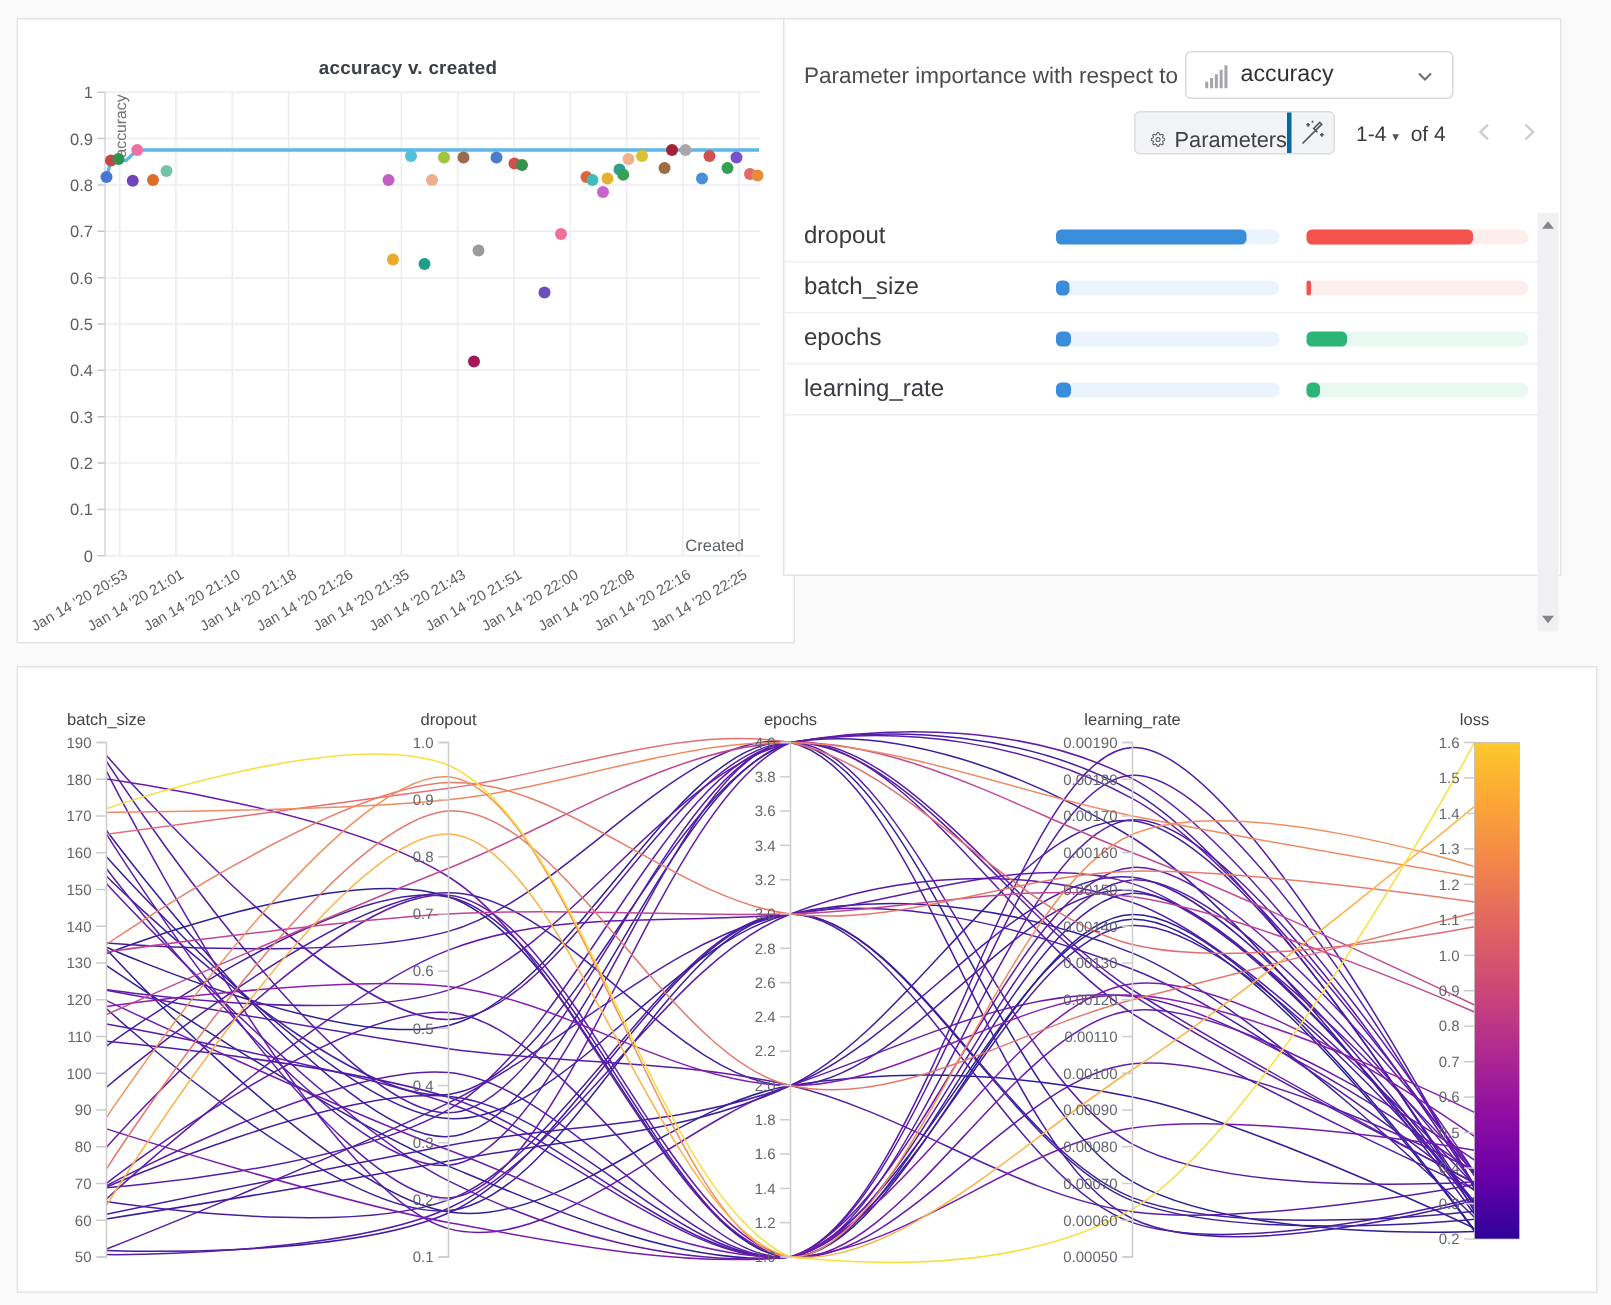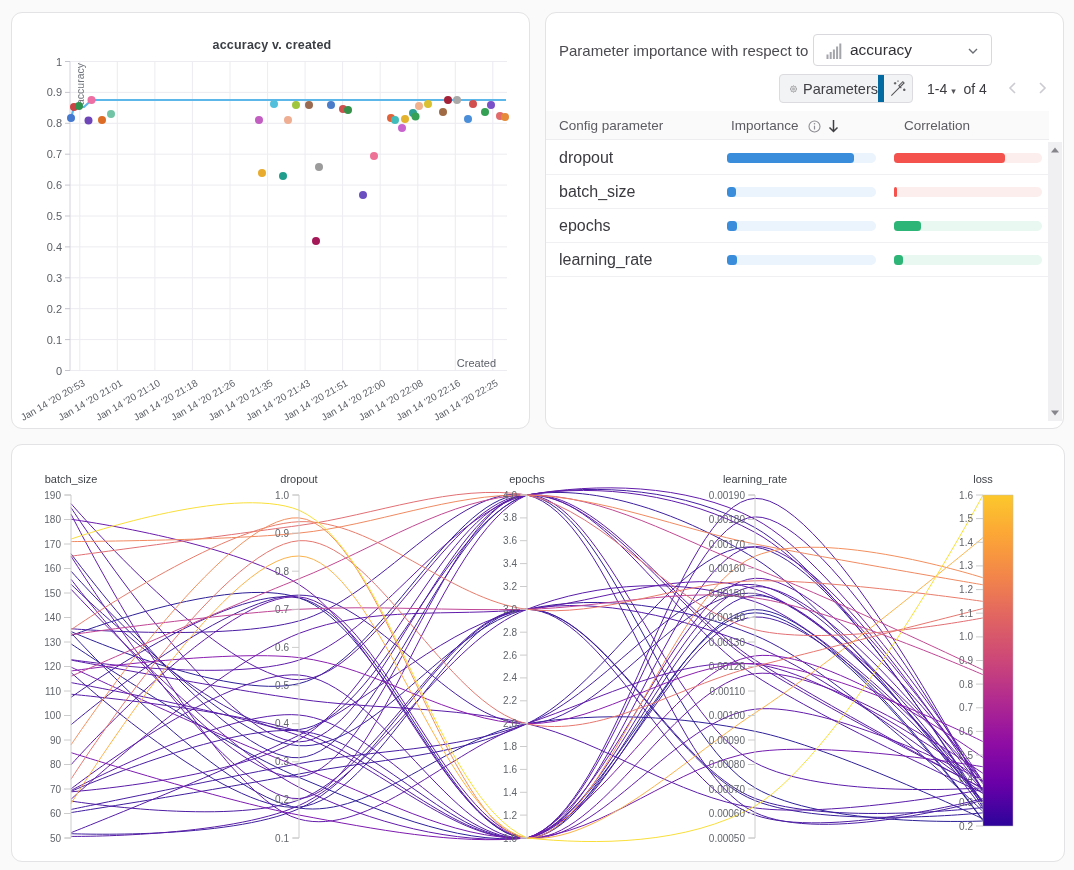--- a/index.html
+++ b/index.html
@@ -1,30 +1,30 @@
 <!DOCTYPE html>
 <html><head><meta charset="utf-8"><style>
 *{margin:0;padding:0;box-sizing:border-box}
 html,body{width:1074px;height:870px;background:#fafafa;font-family:"Liberation Sans",sans-serif;position:relative;overflow:hidden}
-.panel{position:absolute;background:#fff;border:1px solid #e3e3e5;border-radius:11px}
+.panel{position:absolute;background:#fff;border:1px solid #e3e3e5;border-radius:0}
 #p1{left:11px;top:12px;width:519px;height:417px}
-#p2{left:545px;top:12px;width:519px;height:417px}
+#p2{left:522px;top:12px;width:519px;height:372px}
 #p3{left:11px;top:444px;width:1054px;height:418px}
 .tk{font-size:10px;fill:#61656b}
 .at{font-size:11px;fill:#3f4348}
 .sc{font-size:11px;fill:#5b5f66}
 .xt{font-size:9.8px;fill:#5b5f66}
 text{font-family:"Liberation Sans",sans-serif}
 
 .p2title{position:absolute;left:13px;top:29px;font-size:15px;color:#4b4b50}
 .dd{position:absolute;left:267px;top:21px;width:179px;height:32px;border:1px solid #d9d9dd;border-radius:4px;background:#fff}
 .dd .lbl{position:absolute;left:36px;top:6px;font-size:15.5px;color:#313136}
 .srch{position:absolute;left:8px;top:66px;width:200px;height:22px;font-size:14px;color:#96969c}
 .btng{position:absolute;left:233px;top:61px;width:134px;height:29px;border:1px solid #dcdce0;border-radius:4px;background:#f2f3f4;display:flex}
-.btn1{width:104px;height:100%;border-right:6px solid #0369a1;display:flex;align-items:center}
+.btn1{width:104px;height:100%;border-right:3px solid #0369a1;display:flex;align-items:flex-end}
 .btn1 span{font-size:14.5px;color:#404045;margin-left:6px}
 .pg{position:absolute;left:381px;top:68px;font-size:14px;color:#3a3a3f}
 .hdr{position:absolute;left:0;top:98px;width:503px;height:29px;background:#fafafa;border-bottom:1px solid #ededf0}
 .hdr div{position:absolute;top:7px;font-size:13.5px;color:#5c5c62}
 .row{position:absolute;left:0;width:503px;height:34px;border-bottom:1px solid #f0f0f2}
 .row .nm{position:absolute;left:13px;top:8px;font-size:16px;color:#3a3a3f}
 .track{position:absolute;top:12px;height:10px;border-radius:5px}
 .fill{position:absolute;left:0;top:0;height:10px;border-radius:3.5px}
 .sb{position:absolute;left:502px;top:129px;width:14px;height:279px;background:#f0f0f2}
 </style></head><body>
@@ -164,33 +164,20 @@
       </svg>
     </div>
   </div>
   <div class="pg">1-4 <span style="font-size:9px;color:#55555a">▾</span>&nbsp; of 4</div>
   <svg style="position:absolute;left:459px;top:67px" width="16" height="16" viewBox="0 0 16 16">
       <path d="M10 3L5 8l5 5" fill="none" stroke="#cbcbd1" stroke-width="1.6"></path>
     </svg>
   <svg style="position:absolute;left:488px;top:67px" width="16" height="16" viewBox="0 0 16 16">
       <path d="M6 3l5 5-5 5" fill="none" stroke="#cbcbd1" stroke-width="1.6"></path>
     </svg>
-  <div class="hdr">
-    <div style="left:13px">Config parameter</div>
-    <div style="left:185px">Importance</div>
-    <svg style="position:absolute;left:262px;top:9px" width="13" height="13" viewBox="0 0 13 13">
-        <circle cx="6.5" cy="6.5" r="5.5" fill="none" stroke="#8d8d93" stroke-width="1.1"></circle>
-        <line x1="6.5" y1="5.7" x2="6.5" y2="9.5" stroke="#8d8d93" stroke-width="1.2"></line>
-        <circle cx="6.5" cy="3.8" r="0.8" fill="#8d8d93"></circle>
-      </svg>
-    <svg style="position:absolute;left:281px;top:8px" width="13" height="14" viewBox="0 0 13 14">
-        <path d="M6.5 1v11M2.5 8.5L6.5 12.5l4-4" fill="none" stroke="#3f3f44" stroke-width="1.5"></path>
-      </svg>
-    <div style="left:358px">Correlation</div>
-  </div>
   <div class="row" style="top:128px">
       <div class="nm">dropout</div>
       <div class="track" style="left:181px;width:149px;background:#ebf3fc">
         <div class="fill" style="width:127px;background:#3a8dda"></div>
       </div>
       <div class="track" style="left:348px;width:148px;background:#fdeeee">
         <div class="fill" style="width:111px;background:#f4534d"></div>
       </div>
     </div>
 <div class="row" style="top:162px">

